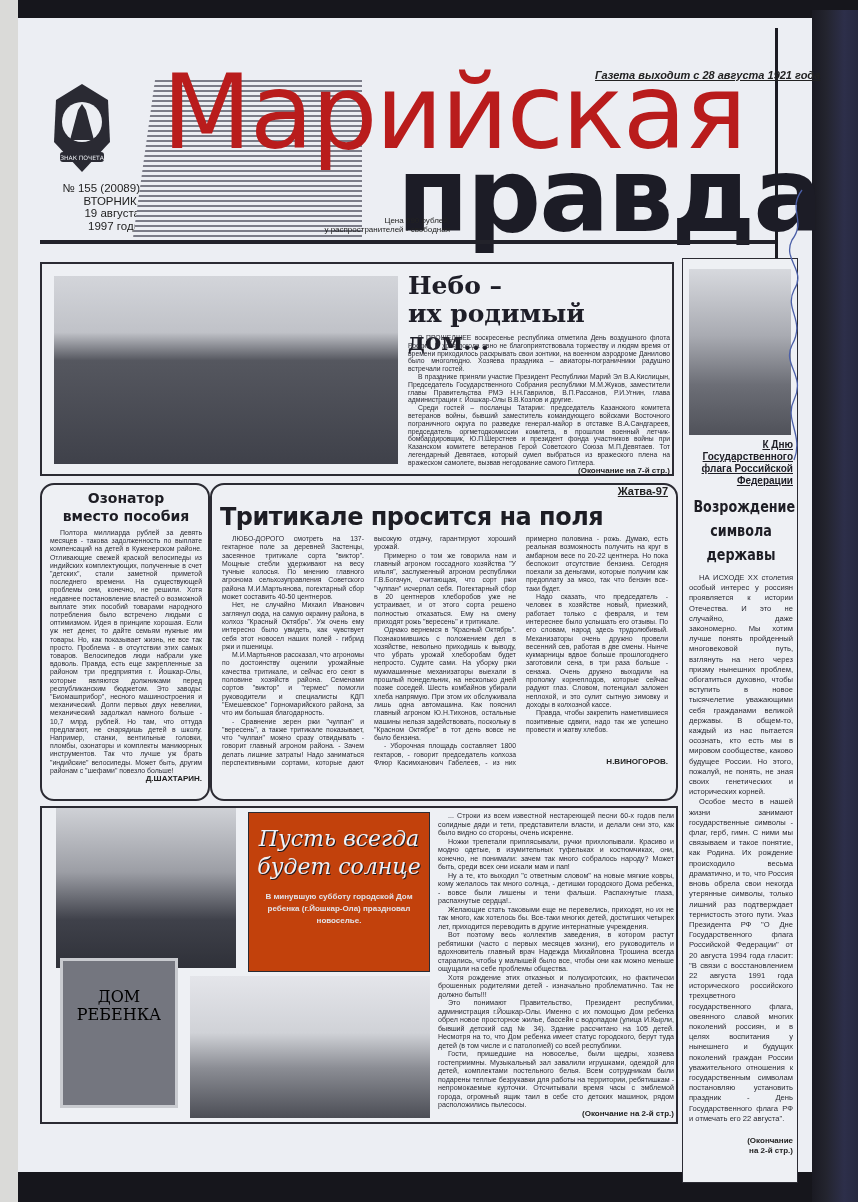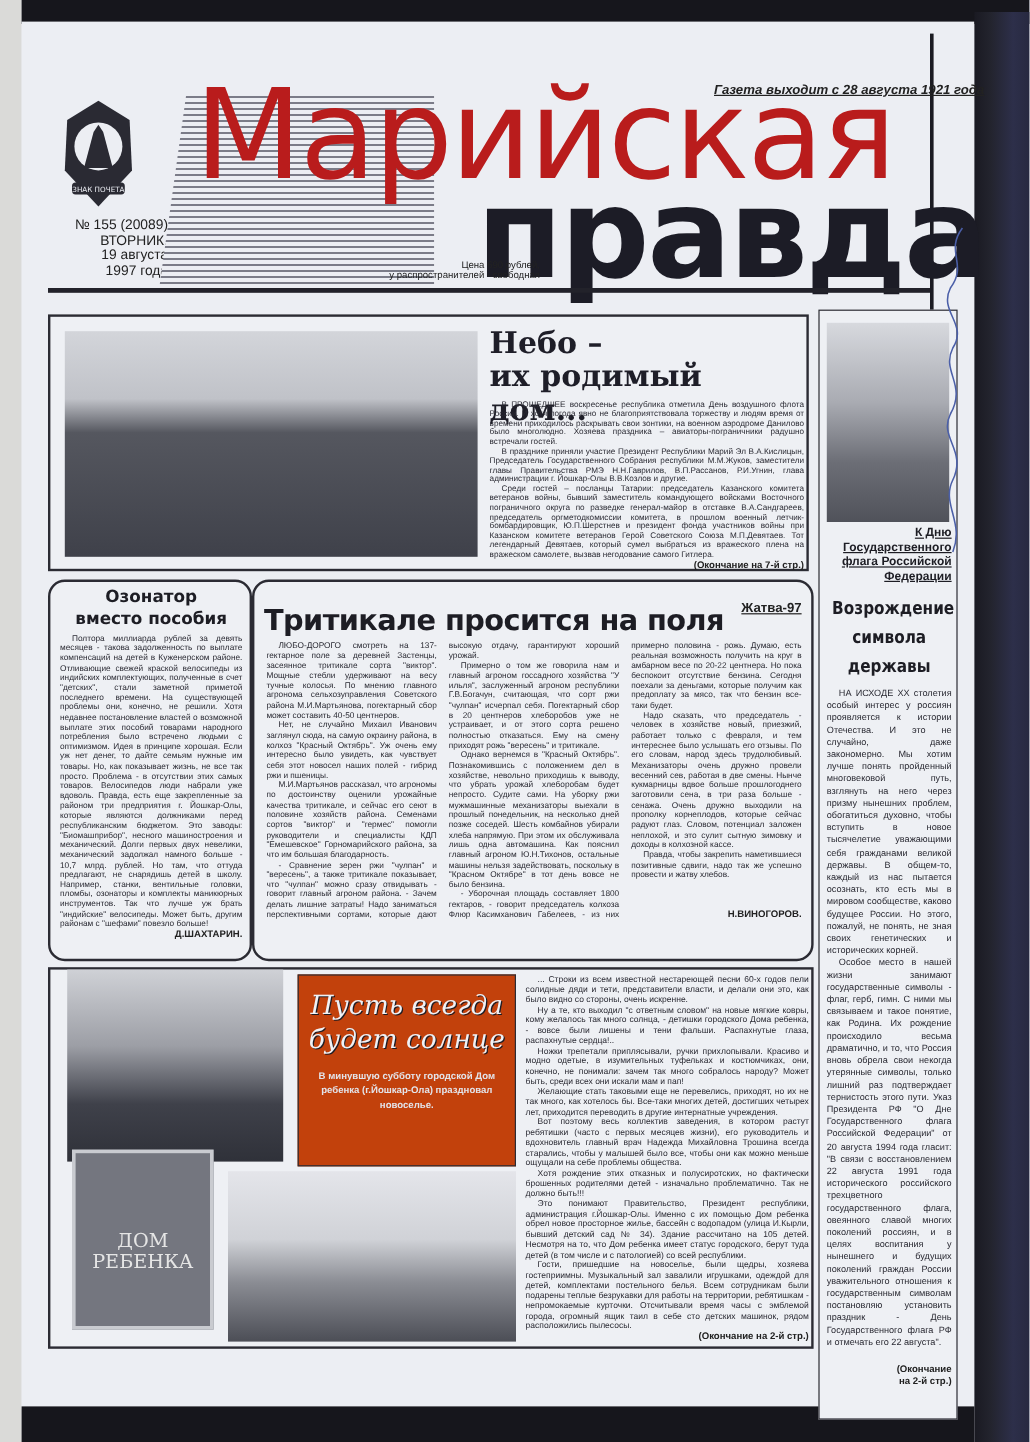--- a/index.html
+++ b/index.html
@@ -110,54 +110,54 @@
     <div>Озонатор</div>
     <div>вместо пособия</div>
   </div>
   <div class="txt" style="position:absolute;left:8px;top:44px;width:152px;font-size:6.9px;line-height:8.2px">
     <p>Полтора миллиарда рублей за девять месяцев - такова задолженность по выплате компенсаций на детей в Куженерском районе. Отливающие свежей краской велосипеды из индийских комплектующих, полученные в счет "детских", стали заметной приметой последнего времени. На существующей проблемы они, конечно, не решили. Хотя недавнее постановление властей о возможной выплате этих пособий товарами народного потребления было встречено людьми с оптимизмом. Идея в принципе хорошая. Если уж нет денег, то дайте семьям нужные им товары. Но, как показывает жизнь, не все так просто. Проблема - в отсутствии этих самых товаров. Велосипедов люди набрали уже вдоволь. Правда, есть еще закрепленные за районом три предприятия г. Йошкар-Олы, которые являются должниками перед республиканским бюджетом. Это заводы: "Биомашприбор", несного машиностроения и механический. Долги первых двух невелики, механический задолжал намного больше - 10,7 млрд. рублей. Но там, что оттуда предлагают, не снарядишь детей в школу. Например, станки, вентильные головки, пломбы, озонаторы и комплекты маникюрных инструментов. Так что лучше уж брать "индийские" велосипеды. Может быть, другим районам с "шефами" повезло больше!</p>
     <div class="sig">Д.ШАХТАРИН.</div>
   </div>
 </div>
 
 <div class="box rounded" style="left:210px;top:483px;width:468px;height:318px">
-  <div class="rubric" style="position:absolute;right:8px;top:16px">Жатва-97</div>
+  <div class="rubric" style="position:absolute;right:8px;top:0">Жатва-97</div>
   <div style="position:absolute;left:8px;top:18px;width:450px;text-align:left;font-family:'DejaVu Sans',sans-serif;font-weight:bold;font-size:24px;line-height:28px;letter-spacing:-0.5px">Тритикале просится на поля</div>
   <div class="txt" style="position:absolute;left:10px;top:50px;width:446px;column-count:3;column-gap:10px;font-size:6.9px;line-height:8.3px">
     <p>ЛЮБО-ДОРОГО смотреть на 137-гектарное поле за деревней Застенцы, засеянное тритикале сорта "виктор". Мощные стебли удерживают на весу тучные колосья. По мнению главного агронома сельхозуправления Советского района М.И.Мартьянова, погектарный сбор может составить 40-50 центнеров.</p>
     <p>Нет, не случайно Михаил Иванович заглянул сюда, на самую окраину района, в колхоз "Красный Октябрь". Уж очень ему интересно было увидеть, как чувствует себя этот новосел наших полей - гибрид ржи и пшеницы.</p>
     <p>М.И.Мартьянов рассказал, что агрономы по достоинству оценили урожайные качества тритикале, и сейчас его сеют в половине хозяйств района. Семенами сортов "виктор" и "гермес" помогли руководители и специалисты КДП "Емешевское" Горномарийского района, за что им большая благодарность.</p>
     <p>- Сравнение зерен ржи "чулпан" и "вересень", а также тритикале показывает, что "чулпан" можно сразу отвидывать - говорит главный агроном района. - Зачем делать лишние затраты! Надо заниматься перспективными сортами, которые дают высокую отдачу, гарантируют хороший урожай.</p>
     <p>Примерно о том же говорила нам и главный агроном госсадного хозяйства "У ильля", заслуженный агроном республики Г.В.Богачун, считающая, что сорт ржи "чулпан" исчерпал себя. Погектарный сбор в 20 центнеров хлеборобов уже не устраивает, и от этого сорта решено полностью отказаться. Ему на смену приходят рожь "вересень" и тритикале.</p>
     <p>Однако вернемся в "Красный Октябрь". Познакомившись с положением дел в хозяйстве, невольно приходишь к выводу, что убрать урожай хлеборобам будет непросто. Судите сами. На уборку ржи мужмашинные механизаторы выехали в прошлый понедельник, на несколько дней позже соседей. Шесть комбайнов убирали хлеба напрямую. При этом их обслуживала лишь одна автомашина. Как пояснил главный агроном Ю.Н.Тихонов, остальные машины нельзя задействовать, поскольку в "Красном Октябре" в тот день вовсе не было бензина.</p>
     <p>- Уборочная площадь составляет 1800 гектаров, - говорит председатель колхоза Флюр Касимханович Габелеев, - из них примерно половина - рожь. Думаю, есть реальная возможность получить на круг в амбарном весе по 20-22 центнера. Но пока беспокоит отсутствие бензина. Сегодня поехали за деньгами, которые получим как предоплату за мясо, так что бензин все-таки будет.</p>
     <p>Надо сказать, что председатель - человек в хозяйстве новый, приезжий, работает только с февраля, и тем интереснее было услышать его отзывы. По его словам, народ здесь трудолюбивый. Механизаторы очень дружно провели весенний сев, работая в две смены. Нынче кукмарницы вдвое больше прошлогоднего заготовили сена, в три раза больше - сенажа. Очень дружно выходили на прополку корнеплодов, которые сейчас радуют глаз. Словом, потенциал заложен неплохой, и это сулит сытную зимовку и доходы в колхозной кассе.</p>
     <p>Правда, чтобы закрепить наметившиеся позитивные сдвиги, надо так же успешно провести и жатву хлебов.</p>
     <div class="sig" style="margin-top:24px">Н.ВИНОГОРОВ.</div>
   </div>
 </div>
 
 <div class="box" style="left:40px;top:806px;width:638px;height:318px">
   <div class="photo" style="left:14px;top:0px;width:180px;height:160px;background:linear-gradient(180deg,#cfd1d6 0,#9c9ea5 40%,#3f414a 70%,#2f3139 100%)"></div>
-  <div style="position:absolute;left:18px;top:150px;width:118px;height:150px;background:#74767f;border:3px solid #c9cbd0;text-align:center;color:#e5e5e5;font-family:'DejaVu Serif',serif;font-size:16px;line-height:18px;padding-top:64px">
+  <div style="position:absolute;left:18px;top:150px;width:118px;height:150px;background:#74767f;border:3px solid #c9cbd0;text-align:center;color:#000000;font-family:'DejaVu Serif',serif;font-size:16px;line-height:18px;padding-top:27px">
     <div>ДОМ</div>
     <div>РЕБЕНКА</div>
   </div>
   <div style="position:absolute;left:206px;top:4px;width:182px;height:160px;background:#c2410c;border:1px solid #2b2b33;text-align:center">
     <div style="font-family:'DejaVu Serif',serif;font-style:italic;font-size:22px;line-height:28px;color:#f0f1f5;margin-top:12px;text-shadow:1px 1px 0 #1c1c24">
       <div>Пусть всегда</div>
       <div>будет солнце</div>
     </div>
     <div style="font-size:8px;line-height:12px;font-weight:bold;color:#e3e4ea;margin:10px 10px 0">В минувшую субботу городской Дом ребенка (г.Йошкар-Ола) праздновал новоселье.</div>
   </div>
   <div class="photo" style="left:148px;top:168px;width:240px;height:142px;background:linear-gradient(180deg,#e4e5ea 0,#d0d2d7 40%,#8b8d94 65%,#4c4e56 100%)"></div>
   <div class="txt" style="position:absolute;left:396px;top:4px;width:236px;font-size:7.1px;line-height:8.5px">
     <p>... Строки из всем известной нестареющей песни 60-х годов пели солидные дяди и тети, представители власти, и делали они это, как было видно со стороны, очень искренне.</p>
+    <p>Ножки трепетали приплясывали, ручки прихлопывали. Красиво и модно одетые, в изумительных туфельках и костюмчиках, они, конечно, не понимали: зачем так много собралось народу? Может быть, среди всех они искали мам и пап!</p>
     <p>Ну а те, кто выходил "с ответным словом" на новые мягкие ковры, кому желалось так много солнца, - детишки городского Дома ребенка, - вовсе были лишены и тени фальши. Распахнутые глаза, распахнутые сердца!..</p>
-    <p>Ножки трепетали приплясывали, ручки прихлопывали. Красиво и модно одетые, в изумительных туфельках и костюмчиках, они, конечно, не понимали: зачем так много собралось народу? Может быть, среди всех они искали мам и пап!</p>
     <p>Желающие стать таковыми еще не перевелись, приходят, но их не так много, как хотелось бы. Все-таки многих детей, достигших четырех лет, приходится переводить в другие интернатные учреждения.</p>
     <p>Вот поэтому весь коллектив заведения, в котором растут ребятишки (часто с первых месяцев жизни), его руководитель и вдохновитель главный врач Надежда Михайловна Трошина всегда старались, чтобы у малышей было все, чтобы они как можно меньше ощущали на себе проблемы общества.</p>
     <p>Хотя рождение этих отказных и полусиротских, но фактически брошенных родителями детей - изначально проблематично. Так не должно быть!!!</p>
     <p>Это понимают Правительство, Президент республики, администрация г.Йошкар-Олы. Именно с их помощью Дом ребенка обрел новое просторное жилье, бассейн с водопадом (улица И.Кырли, бывший детский сад № 34). Здание рассчитано на 105 детей. Несмотря на то, что Дом ребенка имеет статус городского, берут туда детей (в том числе и с патологией) со всей республики.</p>
     <p>Гости, пришедшие на новоселье, были щедры, хозяева гостеприимны. Музыкальный зал завалили игрушками, одеждой для детей, комплектами постельного белья. Всем сотрудникам были подарены теплые безрукавки для работы на территории, ребятишкам - непромокаемые курточки. Отсчитывали время часы с эмблемой города, огромный ящик таил в себе сто детских машинок, рядом расположились пылесосы.</p>
     <div class="end">(Окончание на 2-й стр.)</div>
   </div>
 </div>
 
 <svg class="ink" viewBox="0 0 30 300">

